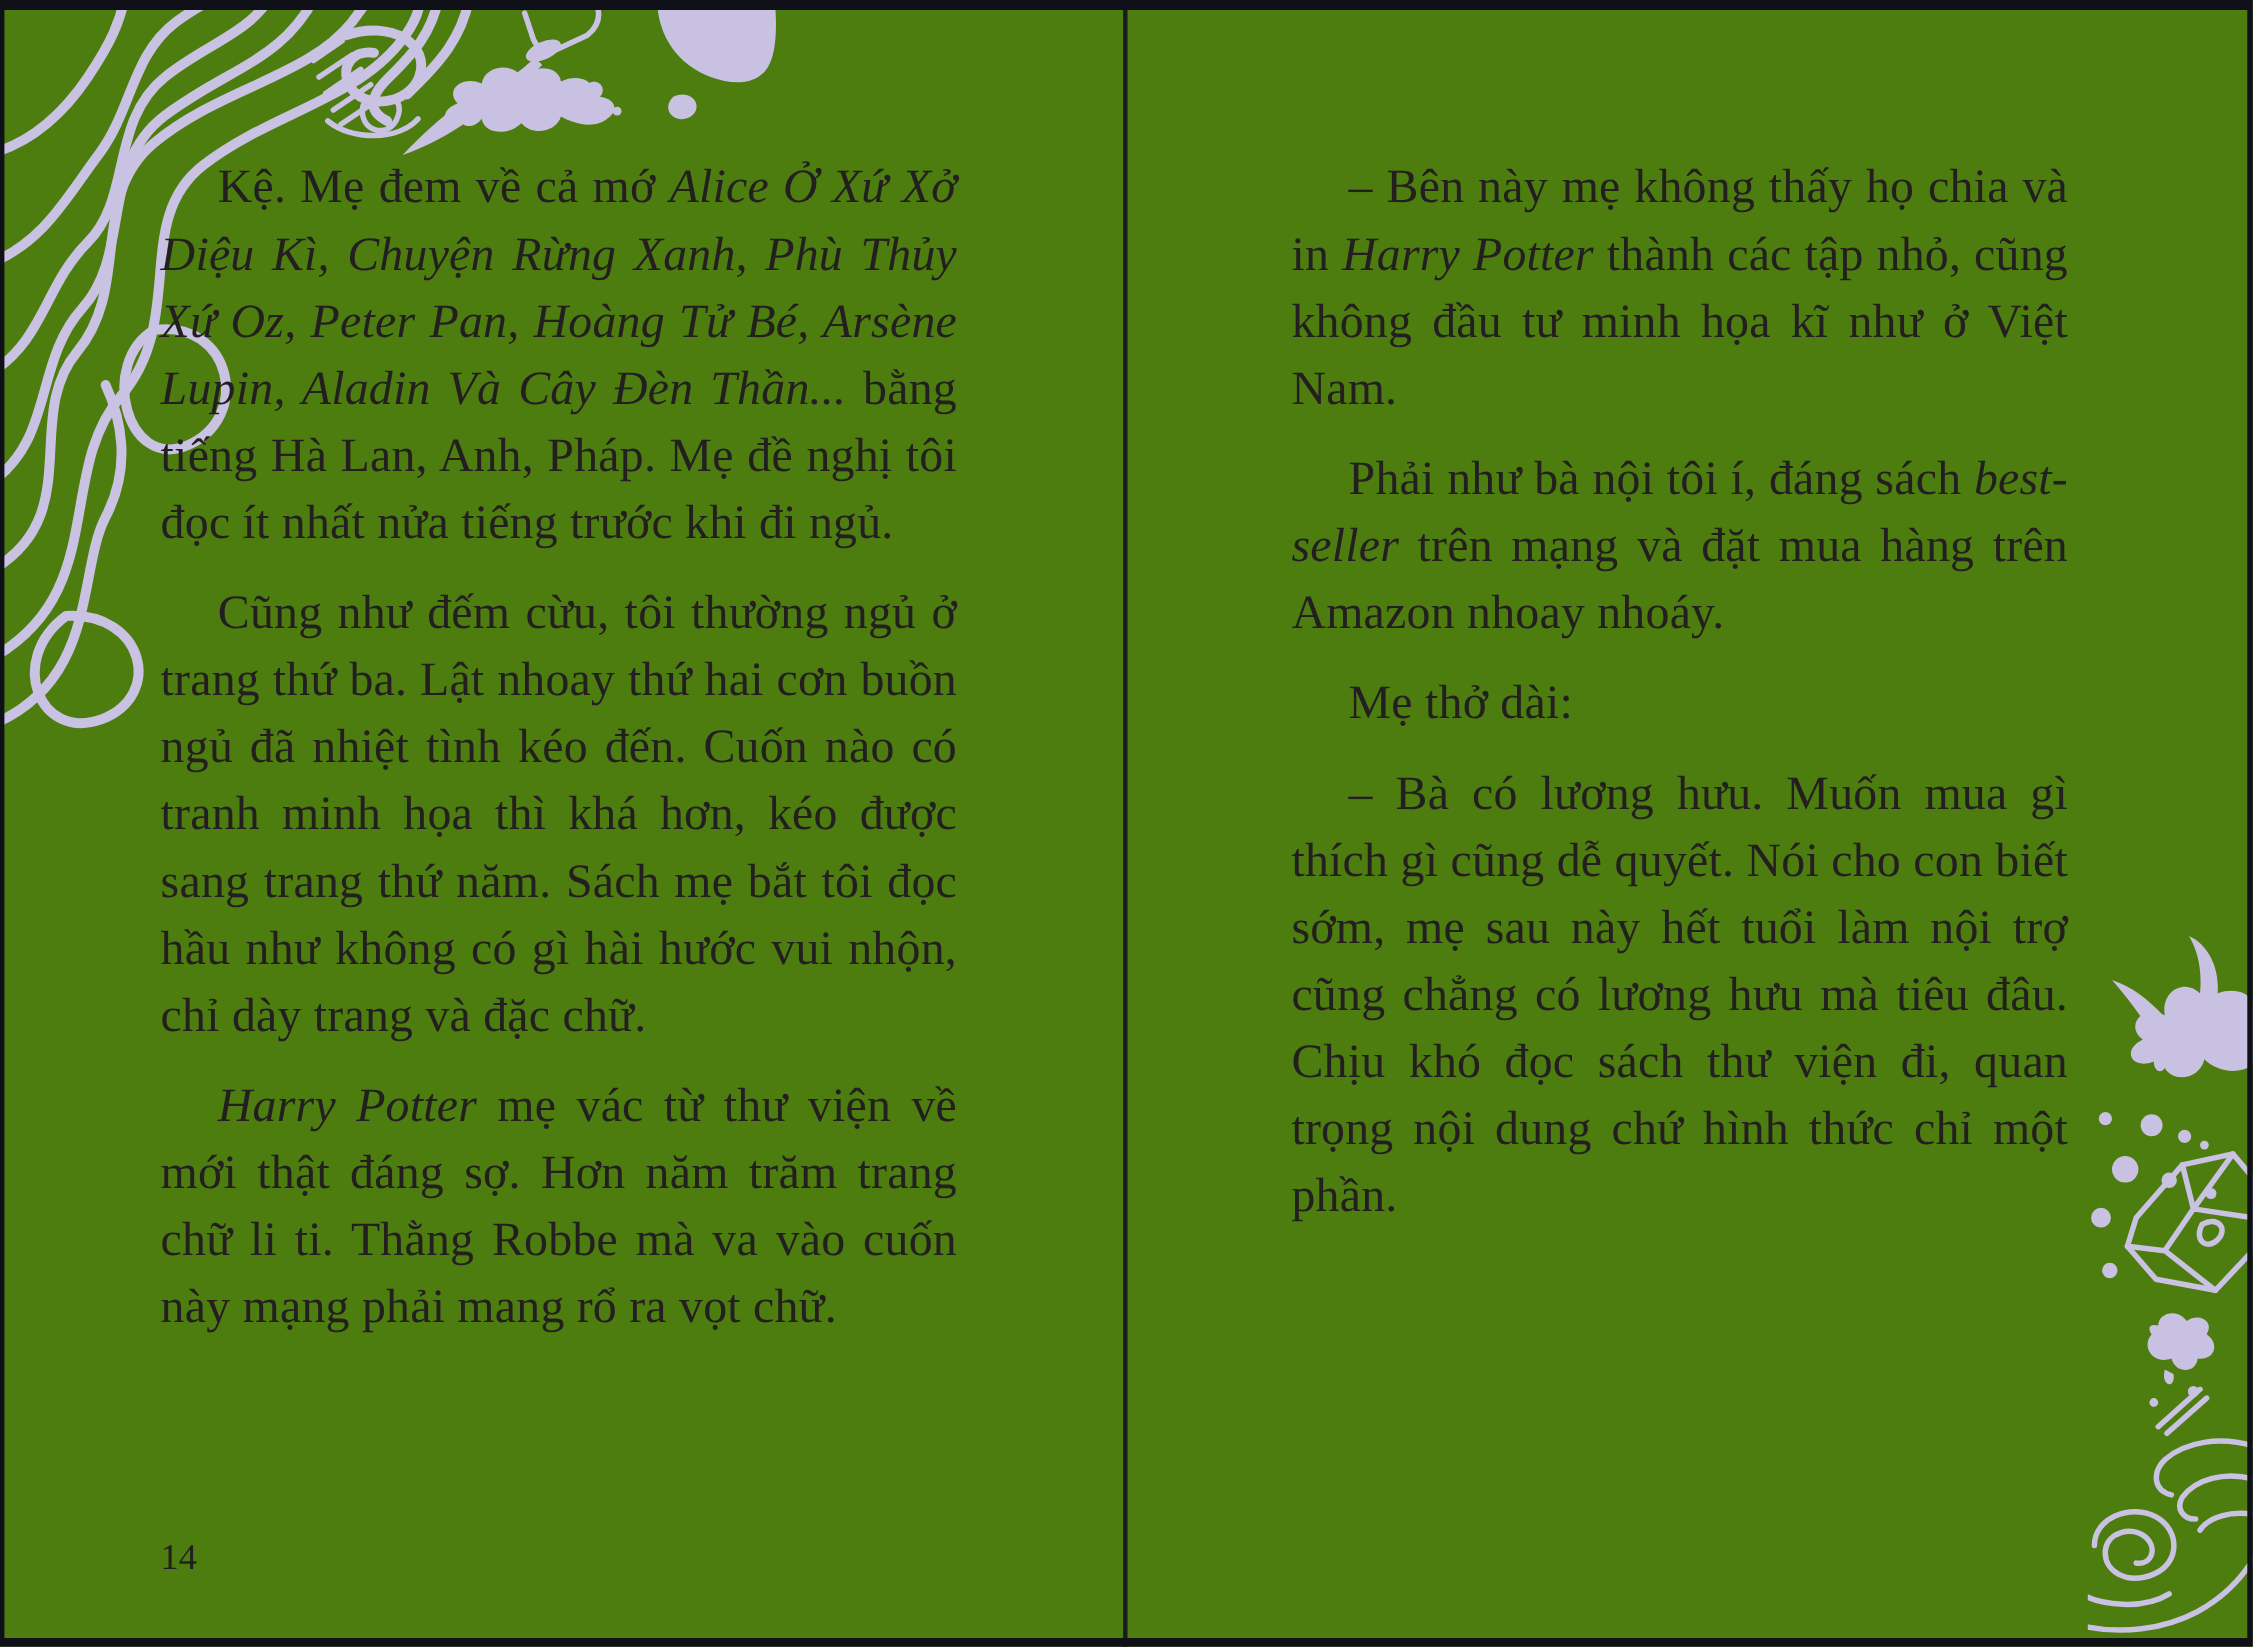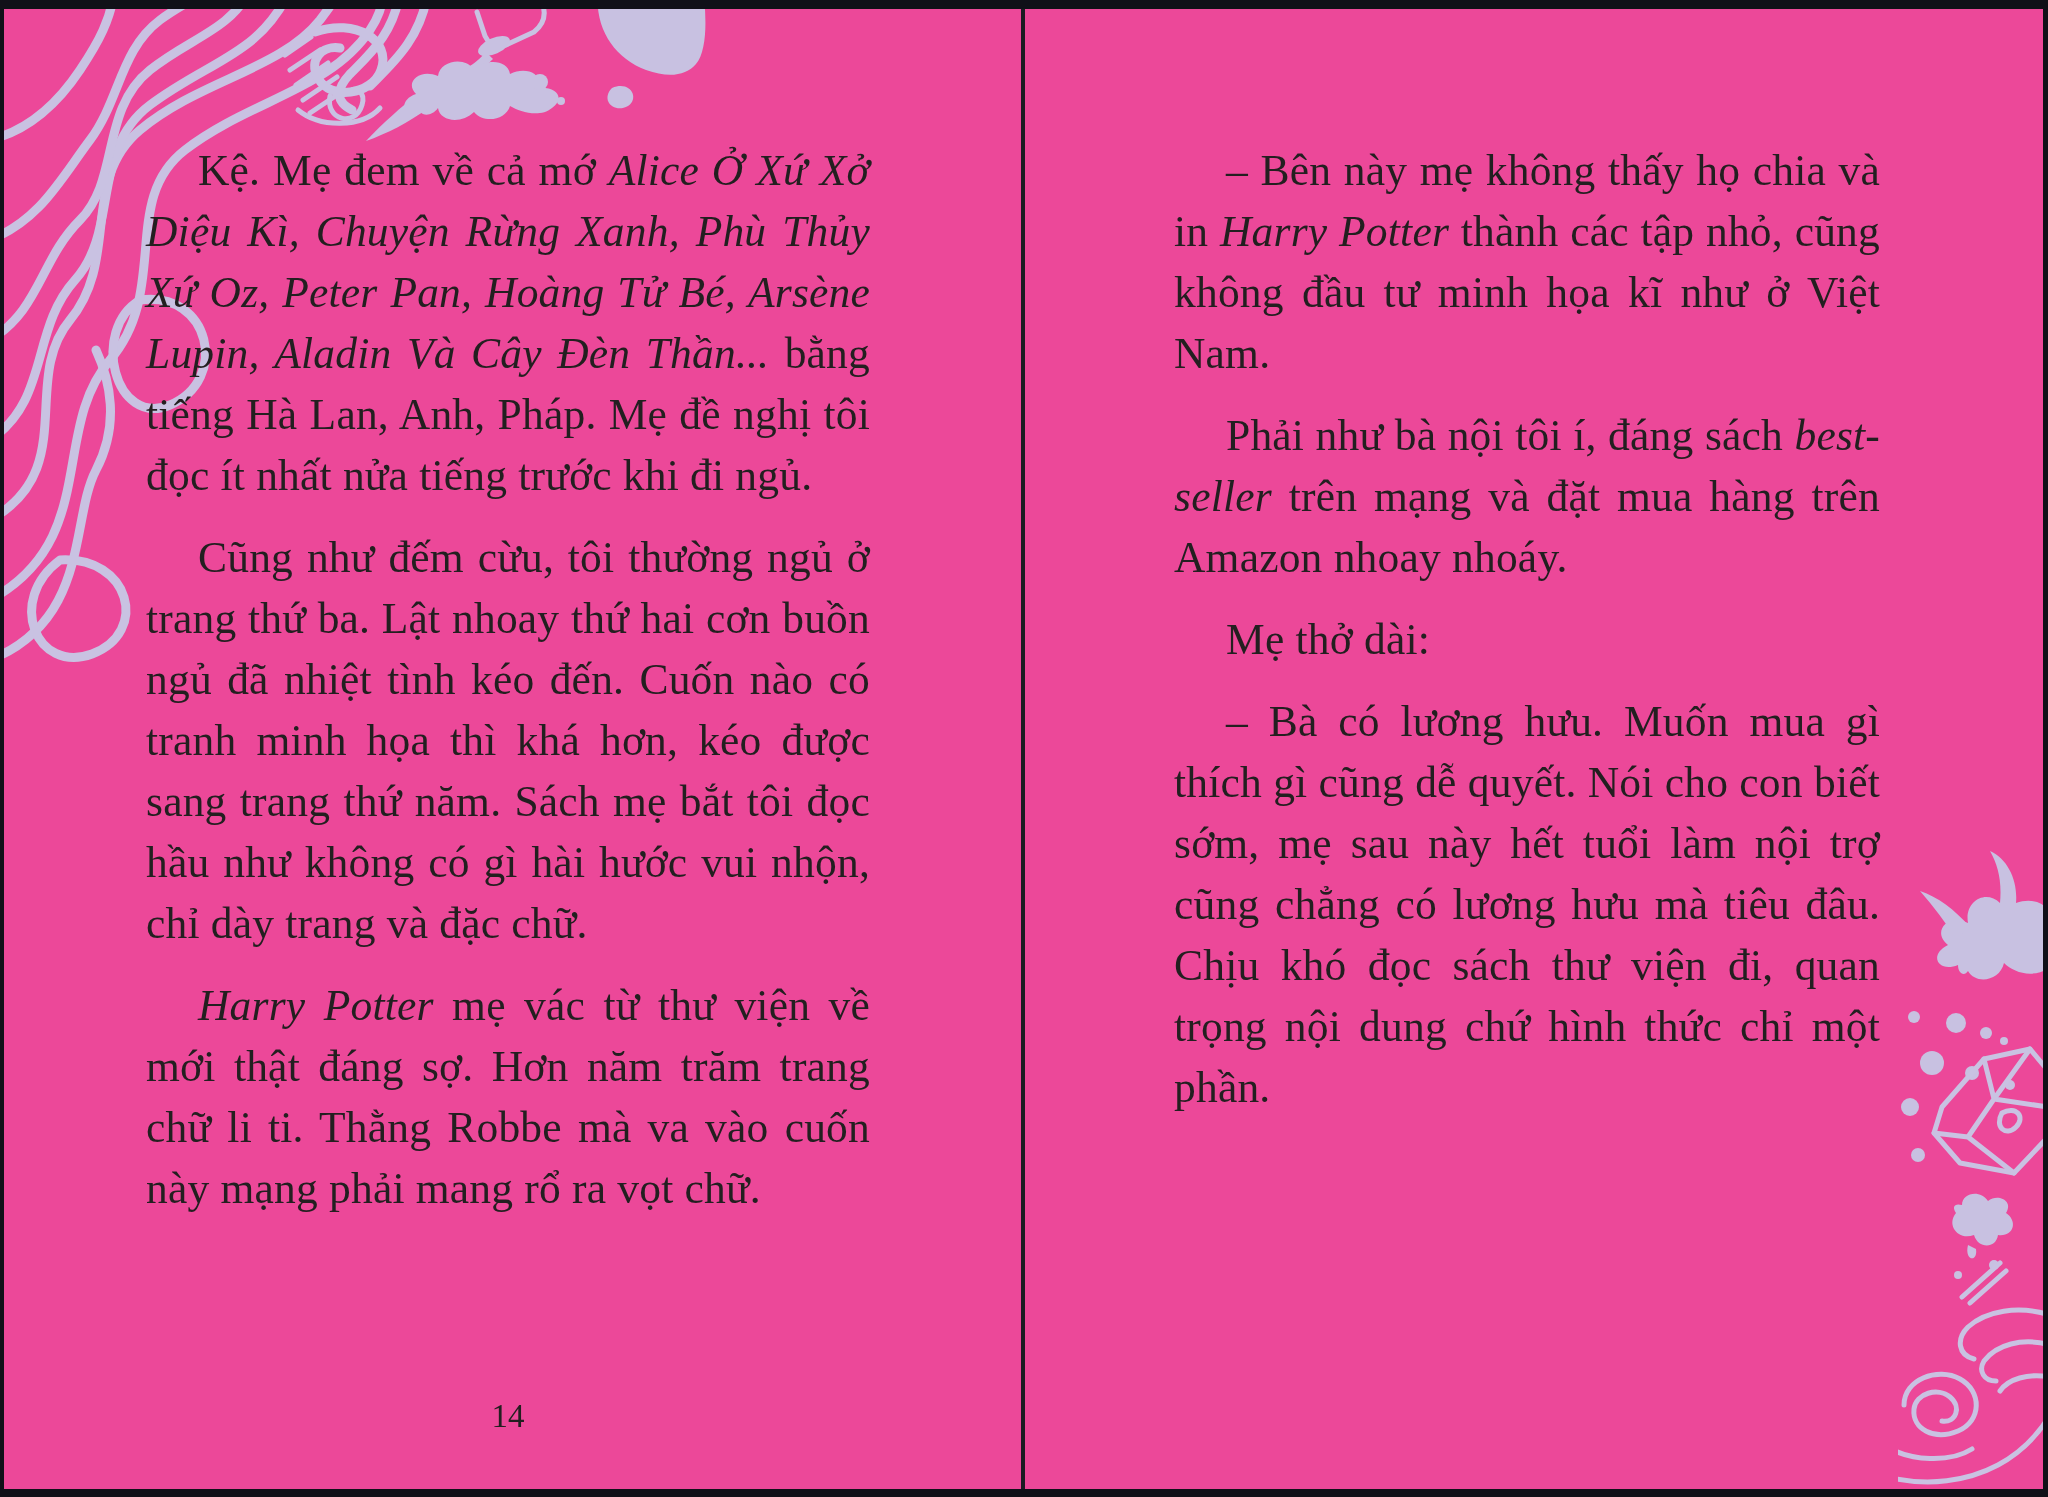--- a/index.html
+++ b/index.html
@@ -4,35 +4,35 @@
 <style>
   :root{
     --ink:#231f20;
     --deco-fill:#c8c1e1;
     --deco-stroke:#c9c2e2;
     --frame:#101018;
   }
   *{margin:0;padding:0;box-sizing:border-box;}
   html,body{width:2048px;height:1497px;overflow:hidden;background:#ffffff;}
   body{font-family:"Liberation Serif","DejaVu Serif",serif;color:var(--ink);}
-  .spread{position:absolute;inset:0;background:#ec4899;}
+  .spread{position:absolute;inset:0;background:#4d7c0f;}
   
   .frame{position:absolute;inset:0;border-style:solid;border-color:var(--frame);
          border-top-width:9px;border-bottom-width:8px;border-left-width:4px;border-right-width:5px;
          pointer-events:none;z-index:9;}
   .divider{position:absolute;left:1021px;top:0;bottom:0;width:4px;background:#1b1b22;z-index:5;}
   .text-col{position:absolute;top:140px;text-align:justify;
             font-size:43.5px;line-height:61px;letter-spacing:0.2px;z-index:3;}
   .text-col p{text-indent:52px;margin-bottom:21px;}
   .text-col p:last-child{margin-bottom:0;}
   .text-col em{font-style:italic;}
   .col-left{left:146px;width:724px;}
   .col-right{left:1174px;width:706px;}
   .pagenum{position:absolute;top:1398px;font-size:33px;line-height:36px;
-           text-align:center;z-index:3;}
+           text-align:left;z-index:3;}
   .pagenum-left{left:146px;width:724px;}
   .pagenum-right{left:1174px;width:706px;}
   .deco{position:absolute;z-index:1;}
   .deco-topleft{left:0;top:0;}
   .deco-bottomright{right:0;bottom:0;}
   svg .ln{fill:none;stroke:var(--deco-stroke);stroke-width:9;stroke-linecap:round;stroke-linejoin:round;}
   svg .ln-thin{fill:none;stroke:var(--deco-stroke);stroke-width:5;stroke-linecap:round;stroke-linejoin:round;}
   svg .fl{fill:var(--deco-fill);stroke:none;}
 </style>
 </head>

